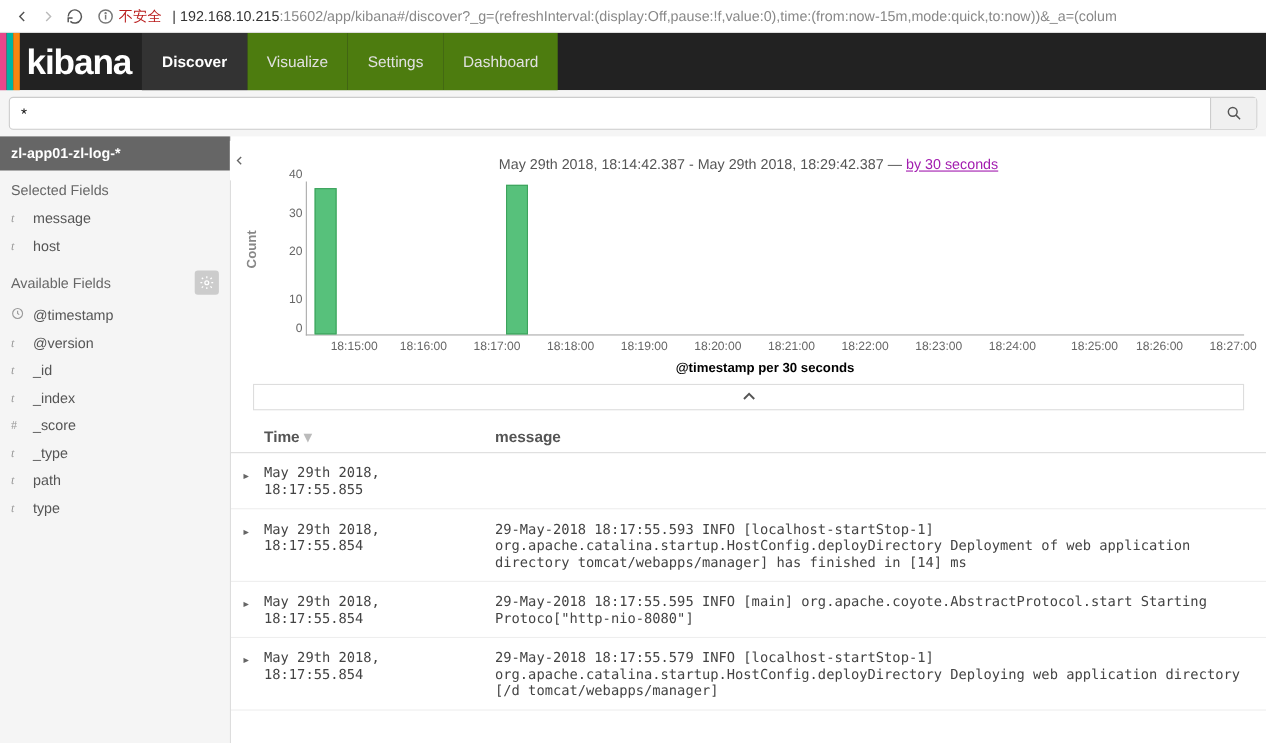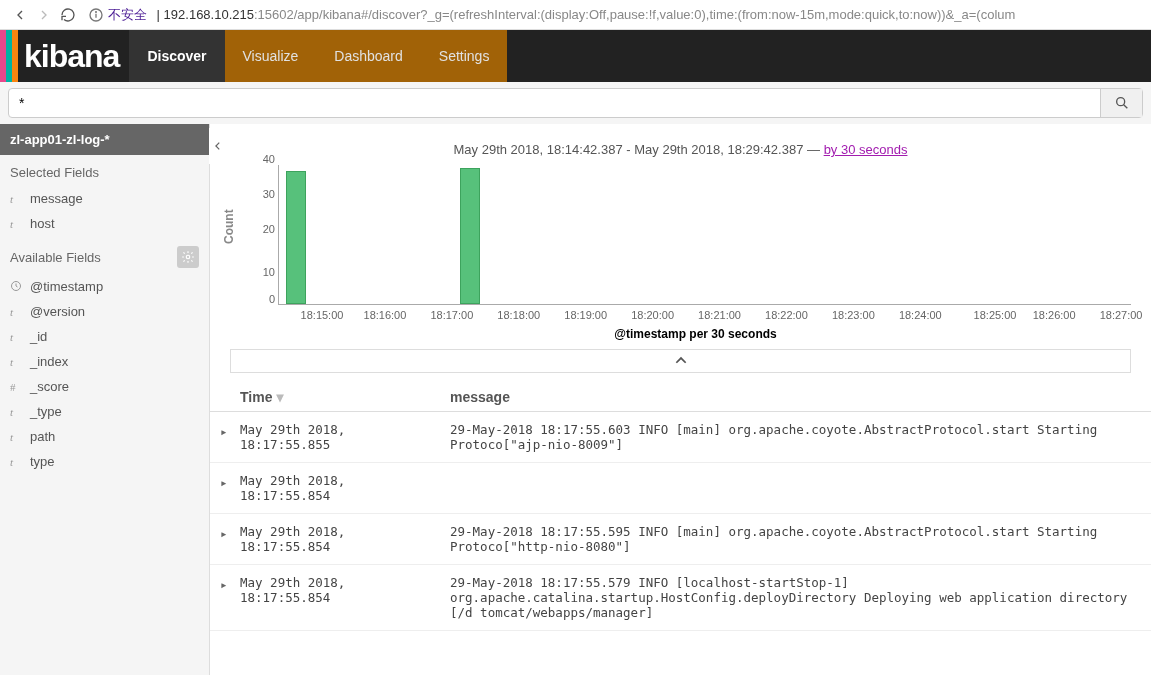--- a/index.html
+++ b/index.html
@@ -5,31 +5,31 @@
     * { box-sizing: border-box; margin: 0; padding: 0; }
     body { font-family: "Helvetica Neue", Helvetica, Arial, sans-serif; font-size: 14px; color: #333; background: #fff; }
 
     
     .browser-bar { display: flex; align-items: center; height: 30px; padding: 0 8px; border-bottom: 1px solid #ddd; background: #fff; }
     .browser-nav-btn { width: 24px; height: 24px; display: flex; align-items: center; justify-content: center; color: #555; cursor: pointer; }
     .browser-nav-btn.disabled { color: #bbb; }
     .browser-nav-btn svg { width: 16px; height: 16px; }
     .url-bar { flex: 1; margin-left: 8px; display: flex; align-items: center; font-size: 13px; color: #333; overflow: hidden; white-space: nowrap; }
     .url-bar .info-icon { width: 16px; height: 16px; margin-right: 4px; }
-    .url-bar .insecure { color: #4c1d95; margin-right: 6px; }
+    .url-bar .insecure { color: #b91c1c; margin-right: 6px; }
     .url-bar .url-host { color: #333; }
     .url-bar .url-port { color: #888; }
     .url-bar .url-path { color: #888; }
 
     
     .topbar { display: flex; align-items: stretch; height: 52px; background: #222; }
     .brand-stripe { display: flex; height: 52px; }
     .stripe { width: 6px; height: 52px; }
     .brand-logo { display: flex; align-items: center; padding: 0 10px 0 6px; color: #fff; font-weight: 700; font-size: 32px; letter-spacing: -1px; }
-    .nav-item { display: flex; align-items: center; padding: 0 18px; color: #e1e1e1; background: #a16207; font-size: 14px; cursor: pointer; }
+    .nav-item { display: flex; align-items: center; padding: 0 18px; color: #e1e1e1; background: #4d7c0f; font-size: 14px; cursor: pointer; }
     .nav-item.sel { background: #333; color: #fff; font-weight: 600; }
 
     
     .searchrow { background: #f5f5f5; padding: 6px 8px; display: flex; }
     .searchbox { flex: 1; display: flex; border: 1px solid #ccc; border-radius: 4px; background: #fff; }
     .searchbox input { flex: 1; border: none; outline: none; padding: 6px 10px; font-size: 14px; background: transparent; }
     .searchbox .search-btn { width: 42px; border-left: 1px solid #ccc; display: flex; align-items: center; justify-content: center; background: #f0f0f0; cursor: pointer; }
 
     
     .app { display: flex; min-height: 590px;}
@@ -109,22 +109,22 @@
 
 <div class="topbar">
   <div class="brand-stripe">
     <div class="stripe" style="background:#e8478b"></div>
     <div class="stripe" style="background:#00b3a4"></div>
     <div class="stripe" style="background:#f98510"></div>
   </div>
   <div class="brand-logo">kibana</div>
   <div class="nav-item sel">Discover</div>
   <div class="nav-item">Visualize</div>
+  <div class="nav-item">Settings</div>
   <div class="nav-item">Dashboard</div>
-  <div class="nav-item">Settings</div>
 </div>
 
 <div class="searchrow">
   <div class="searchbox">
     <input type="text" value="*" style="">
     <div class="search-btn">
       <svg width="16" height="16" viewBox="0 0 24 24" fill="none" stroke="#555" stroke-width="2">
           <circle cx="10" cy="10" r="6"></circle>
           <line x1="20" y1="20" x2="14.5" y2="14.5"></line>
         </svg>
@@ -248,25 +248,25 @@
         <div class="th-time">
           <span>Time</span>
           <span class="sort-icon">▾</span>
         </div>
         <div class="th-msg">message</div>
       </div>
       <div id="rows">
           <div class="doc-row">
             <div class="doc-expand">▸</div>
             <div class="doc-time">May 29th 2018, 18:17:55.855</div>
-            <div class="doc-msg">29-May-2018 18:17:55.603 INFO [main] org.apache.coyote.AbstractProtocol.start Starting Protoco["ajp-nio-8009"]</div>
           </div>
           <div class="doc-row">
             <div class="doc-expand">▸</div>
             <div class="doc-time">May 29th 2018, 18:17:55.854</div>
+            <div class="doc-msg">29-May-2018 18:17:55.593 INFO [localhost-startStop-1] org.apache.catalina.startup.HostConfig.deployDirectory Deployment of web application directory tomcat/webapps/manager] has finished in [14] ms</div>
           </div>
           <div class="doc-row">
             <div class="doc-expand">▸</div>
             <div class="doc-time">May 29th 2018, 18:17:55.854</div>
             <div class="doc-msg">29-May-2018 18:17:55.595 INFO [main] org.apache.coyote.AbstractProtocol.start Starting Protoco["http-nio-8080"]</div>
           </div>
           <div class="doc-row">
             <div class="doc-expand">▸</div>
             <div class="doc-time">May 29th 2018, 18:17:55.854</div>
             <div class="doc-msg">29-May-2018 18:17:55.579 INFO [localhost-startStop-1] org.apache.catalina.startup.HostConfig.deployDirectory Deploying web application directory [/d tomcat/webapps/manager]</div>

